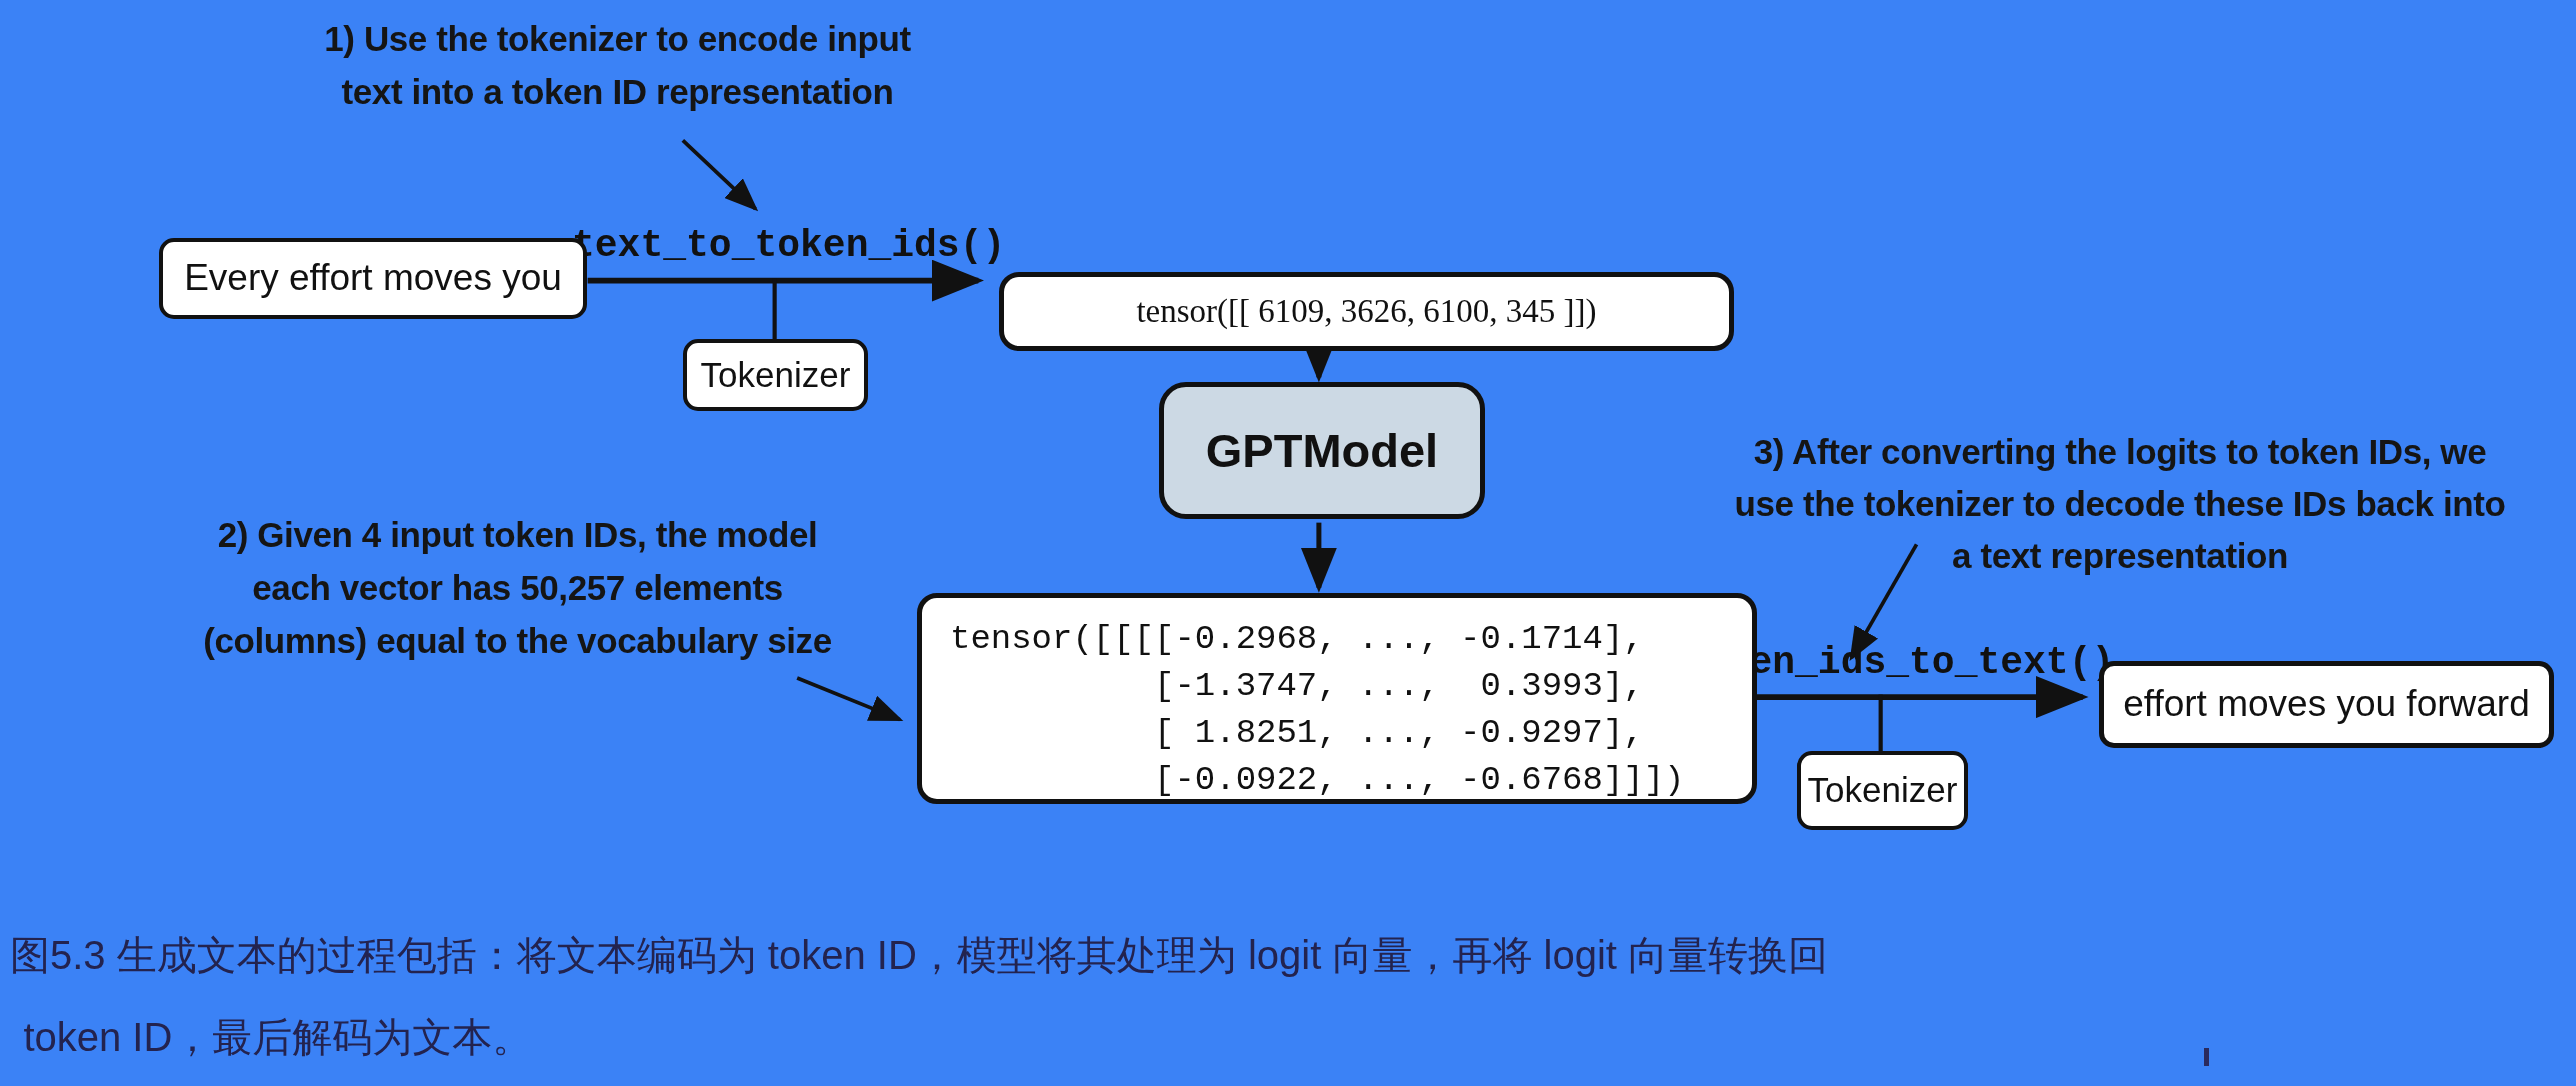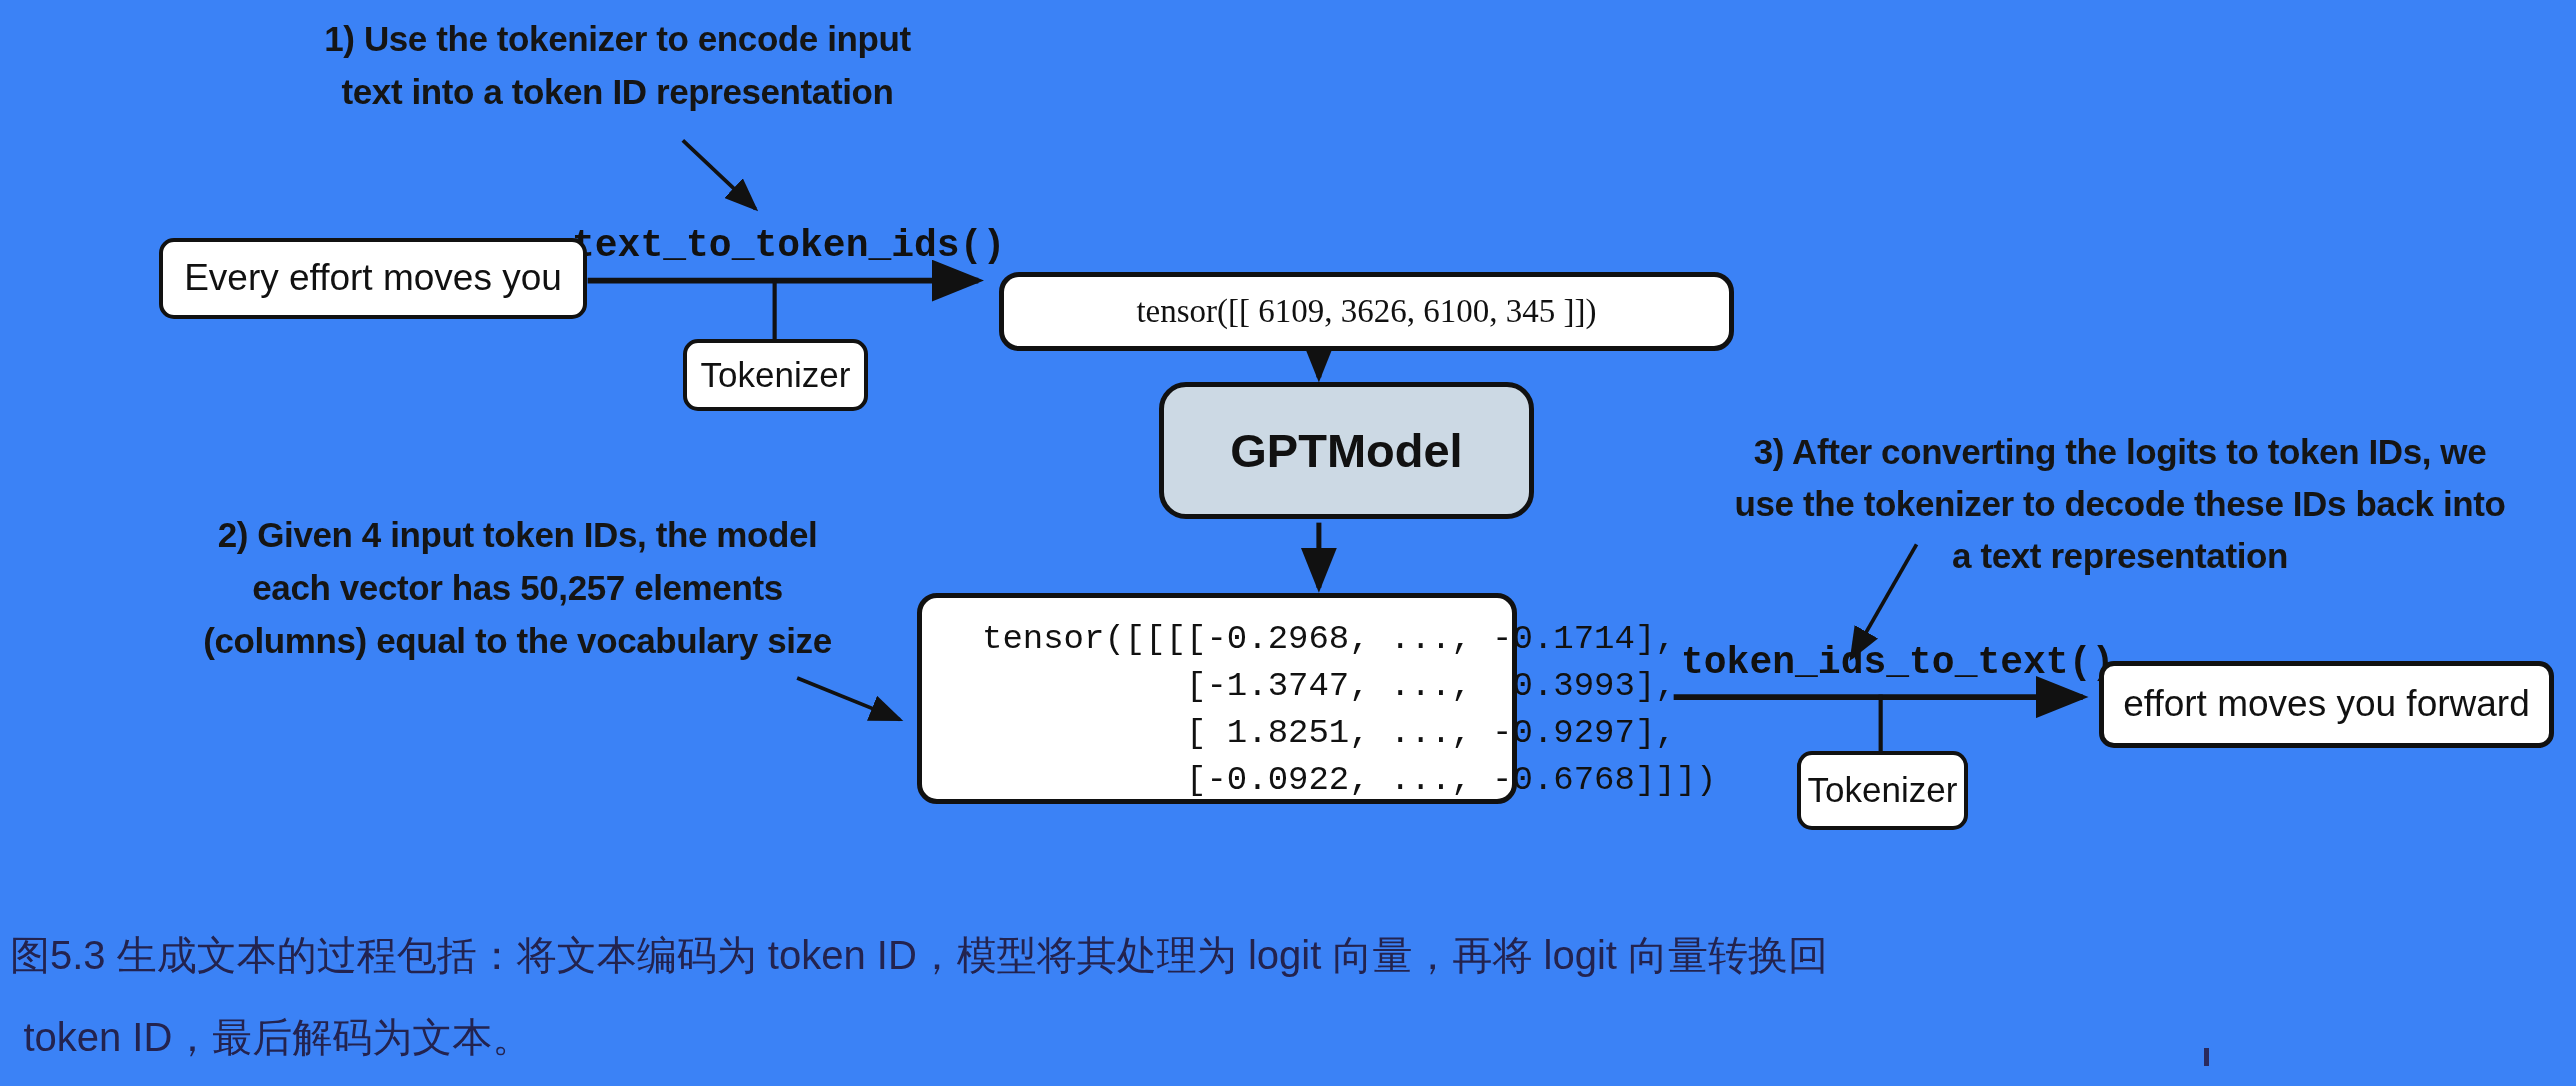--- a/index.html
+++ b/index.html
@@ -90,25 +90,25 @@
   </div>
 
   <div class="node" style="left:683px;top:339px;width:185px;height:72px;border-radius:15px;font-size:35px;">
     <span>Tokenizer</span>
   </div>
 
   <div class="node mono" style="left:999px;top:239px;width:735px;height:79px;border-radius:20px;border-width:5px;">
     <span>tensor([[ 6109, 3626, 6100, 345 ]])</span>
   </div>
 
-  <div class="node model" style="left:1159px;top:382px;width:375px;height:137px;">
+  <div class="node model" style="left:1159px;top:382px;width:326px;height:137px;">
     <span>GPTModel</span>
   </div>
 
-  <div class="node big" style="left:917px;top:593px;width:600px;height:211px;padding-left:32px;">
+  <div class="node big" style="left:917px;top:593px;width:840px;height:211px;">
     <pre>tensor([[[[-0.2968, ..., -0.1714],
           [-1.3747, ...,  0.3993],
           [ 1.8251, ..., -0.9297],
           [-0.0922, ..., -0.6768]]])</pre>
   </div>
 
   <div class="node" style="left:2099px;top:661px;width:455px;height:87px;border-radius:15px;border-width:5px;">
     <span>effort moves you forward</span>
   </div>
 

